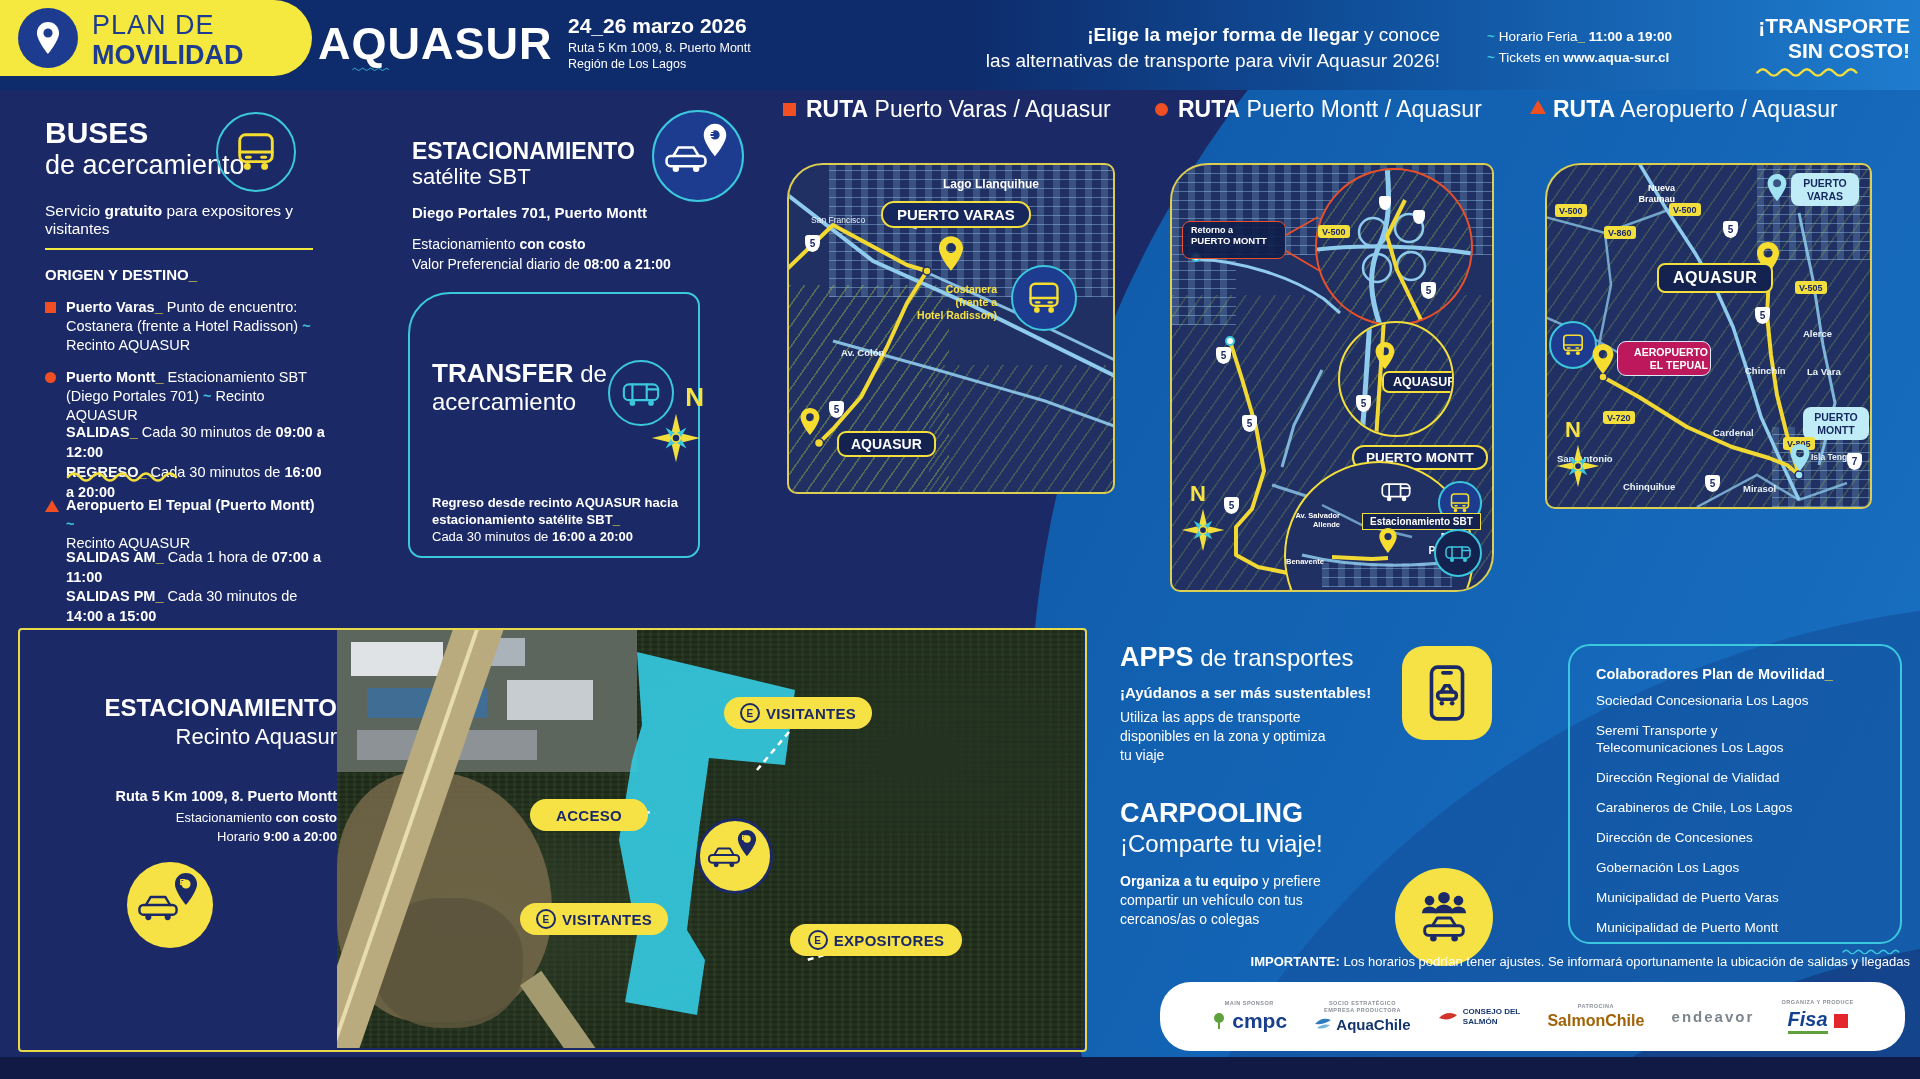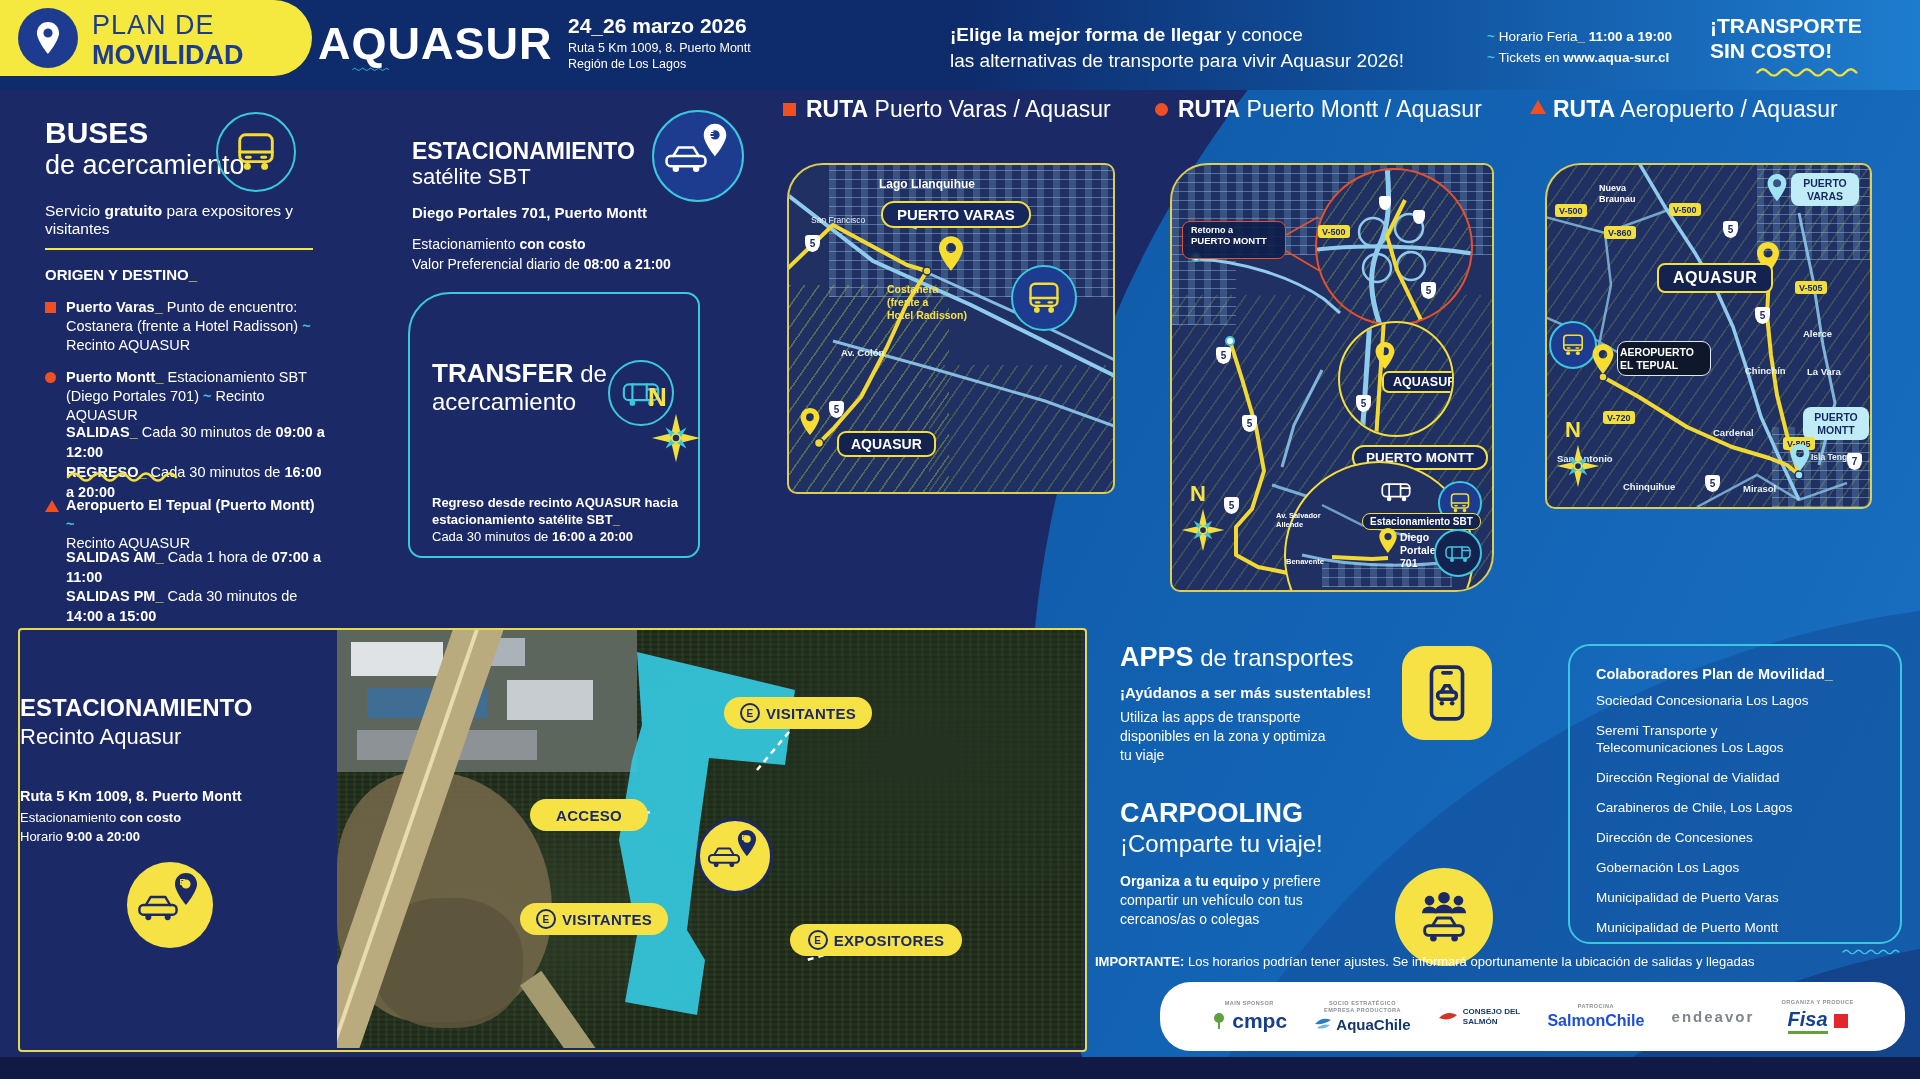--- a/index.html
+++ b/index.html
@@ -1,19 +1,19 @@
 <!DOCTYPE html>
 <html><head>
 <meta charset="utf-8">
 <style>
   html,body{margin:0;padding:0;background:#0b1330;}
   .stage{position:relative;width:1920px;height:1079px;overflow:hidden;background:#1B2A66;
          font-family:"Liberation Sans",sans-serif;color:#fff;}
   .abs{position:absolute;}
-  .b{font-weight:800;} .sb{font-weight:700;} .lt{font-weight:300;} .c{text-align:left;}
+  .b{font-weight:800;} .sb{font-weight:700;} .lt{font-weight:300;} .c{text-align:right;}
   .yel{color:#F7E245;}
   .us{color:#F7E245;font-weight:800;}
   .tilde{color:#3BC8DF;font-weight:700;}
   
   .bgblue{position:absolute;left:1030px;top:-320px;width:2100px;height:2100px;border-radius:50%;
           background:linear-gradient(115deg,#0F57A5 0%,#1568BA 35%,#2486D8 80%);}
   .bgarc{position:absolute;left:1120px;top:600px;width:1900px;height:1700px;border-radius:50%;
          background:linear-gradient(100deg,#124F9B,#0E458D);opacity:.55;}
   .bgarc2{position:absolute;left:1420px;top:930px;width:1400px;height:900px;border-radius:50%;
          background:#142C6E;opacity:.5;}
@@ -340,21 +340,21 @@
     </svg>
     <div class="water" style="left:150px;top:398px;width:130px;height:24px;"></div>
     <div class="abs ring" style="left:266px;top:316px;width:40px;height:40px;background:#1D3C8F;color:#F7DD30;">
       <svg width="24" height="24" viewBox="0 0 48 48">
           <use href="#i-bus"></use>
         </svg>
     </div>
     <svg class="abs" style="left:208px;top:314px;color:#fff" width="32" height="24" viewBox="0 0 56 40">
         <use href="#i-van"></use>
       </svg>
-    <div class="abs" style="left:190px;top:348px;border:1.5px solid #F2DF3D;border-radius:8px;background:#14224F;padding:2px 7px;font-size:10px;font-weight:700;">Estacionamiento SBT</div>
+    <div class="abs" style="left:190px;top:348px;border:1.5px solid #F2DF3D;border-radius:0;background:#14224F;padding:2px 7px;font-size:10px;font-weight:700;">Estacionamiento SBT</div>
     <svg class="abs" style="left:206px;top:362px;color:#F7DD30" width="20" height="27" viewBox="0 0 24 32">
         <use href="#i-pin"></use>
       </svg>
     <div class="abs b c" style="left:228px;top:366px;width:70px;font-size:10.5px;line-height:13px;">
       <span>Diego Portales</span><br><span>701</span>
     </div>
     <div class="abs c" style="left:104px;top:346px;width:64px;font-size:7.5px;line-height:9px;font-weight:600;">
       <span>Av. Salvador</span><br><span>Allende</span>
     </div>
     <div class="abs" style="left:114px;top:392px;font-size:7.5px;font-weight:600;">Benavente</div>
@@ -407,21 +407,21 @@
     <div class="maplabel" style="left:198px;top:200px;">Chinchín</div>
     <div class="maplabel" style="left:260px;top:201px;">La Vara</div>
     <div class="abs ring" style="left:2px;top:156px;width:44px;height:44px;background:#1D3C8F;color:#F7DD30;">
       <svg width="26" height="26" viewBox="0 0 48 48">
           <use href="#i-bus"></use>
         </svg>
     </div>
     <svg class="abs" style="left:44px;top:178px;color:#F7DD30" width="24" height="32" viewBox="0 0 24 32">
         <use href="#i-pin"></use>
       </svg>
-    <div class="abs c" style="left:70px;top:176px;width:88px;border:1.5px solid #DDE9F5;border-radius:9px;background:#0f172a;padding:4px 2px;font-size:10.5px;font-weight:800;line-height:12.5px;">
+    <div class="abs c" style="left:70px;top:176px;width:88px;border:1.5px solid #DDE9F5;border-radius:9px;background:#be185d;padding:4px 2px;font-size:10.5px;font-weight:800;line-height:12.5px;">
       <span>AEROPUERTO</span><br><span>EL TEPUAL</span>
     </div>
     <div class="vshield abs" style="left:56px;top:246px;">V-720</div>
     <div class="maplabel" style="left:138px;top:262px;margin-left:28px;">Cardenal</div>
     <div class="maplabel" style="left:10px;top:288px;">San Antonio</div>
     <div class="pill-cyan abs" style="left:256px;top:242px;width:54px;">
       <span>PUERTO</span><br><span>MONTT</span>
     </div>
     <div class="vshield abs" style="left:236px;top:272px;">V-805</div>
     <svg class="abs" style="left:242px;top:278px;color:#9FE2F2" width="22" height="29" viewBox="0 0 24 32">
@@ -583,21 +583,21 @@
     <div class="spz">
       <div style="display:flex;align-items:center;gap:5px;">
         <svg width="20" height="16" viewBox="0 0 20 16">
             <path d="M1 9 Q9 1 19 6 Q11 13 1 9z" fill="#D2342B"></path>
           </svg>
         <span style="font-size:8px;font-weight:800;color:#15356E;line-height:1.25;"><span>CONSEJO DEL</span><br><span>SALMÓN</span></span>
       </div>
     </div>
     <div class="spz">
       <div class="spl">PATROCINA</div>
-      <span style="font-size:16px;font-weight:800;color:#1d4ed8;">SalmonChile</span>
+      <span style="font-size:16px;font-weight:800;color:#a16207;">SalmonChile</span>
     </div>
     <div class="spz">
       <span style="font-size:15px;font-weight:600;color:#7d858d;letter-spacing:2px;">endeavor</span>
     </div>
     <div class="spz">
       <div class="spl">ORGANIZA Y PRODUCE</div>
       <div style="display:flex;align-items:center;gap:6px;">
         <span style="font-size:20px;font-weight:900;font-style:italic;color:#14418F;border-bottom:3px solid #5FA13A;">Fisa</span>
         <span style="width:14px;height:14px;background:#E3262C;display:inline-block;"></span>
       </div>

